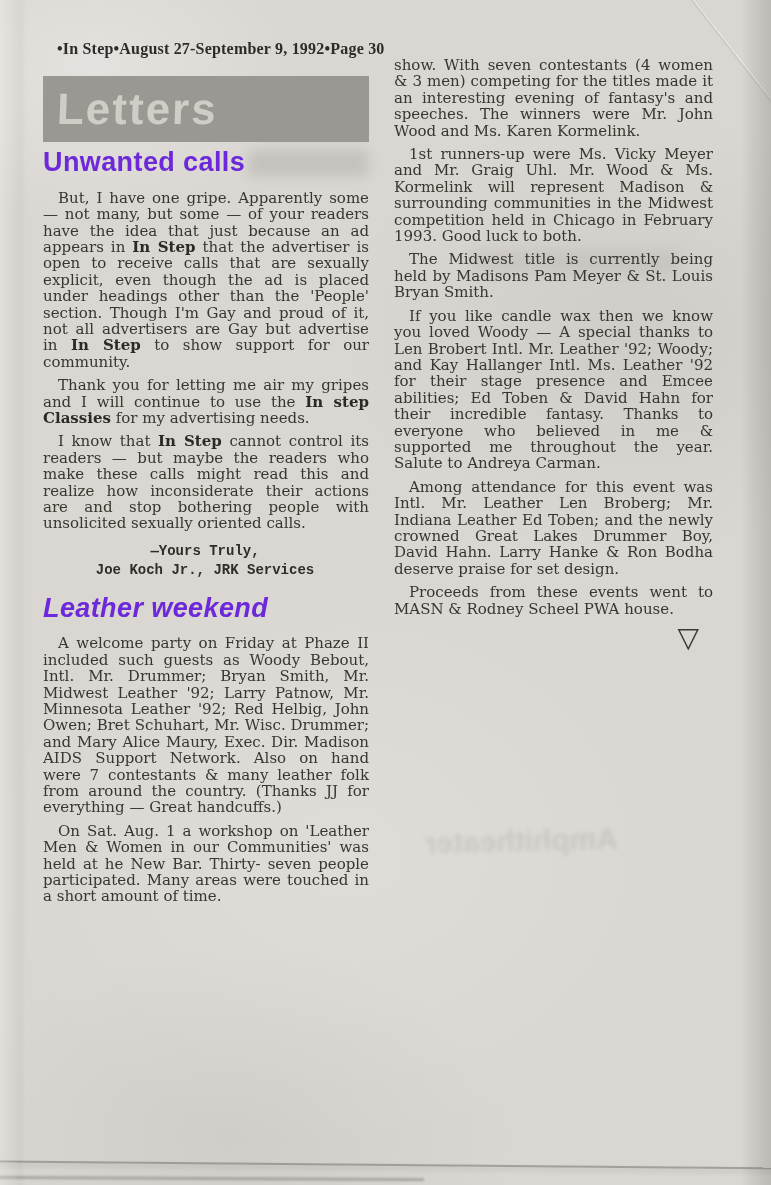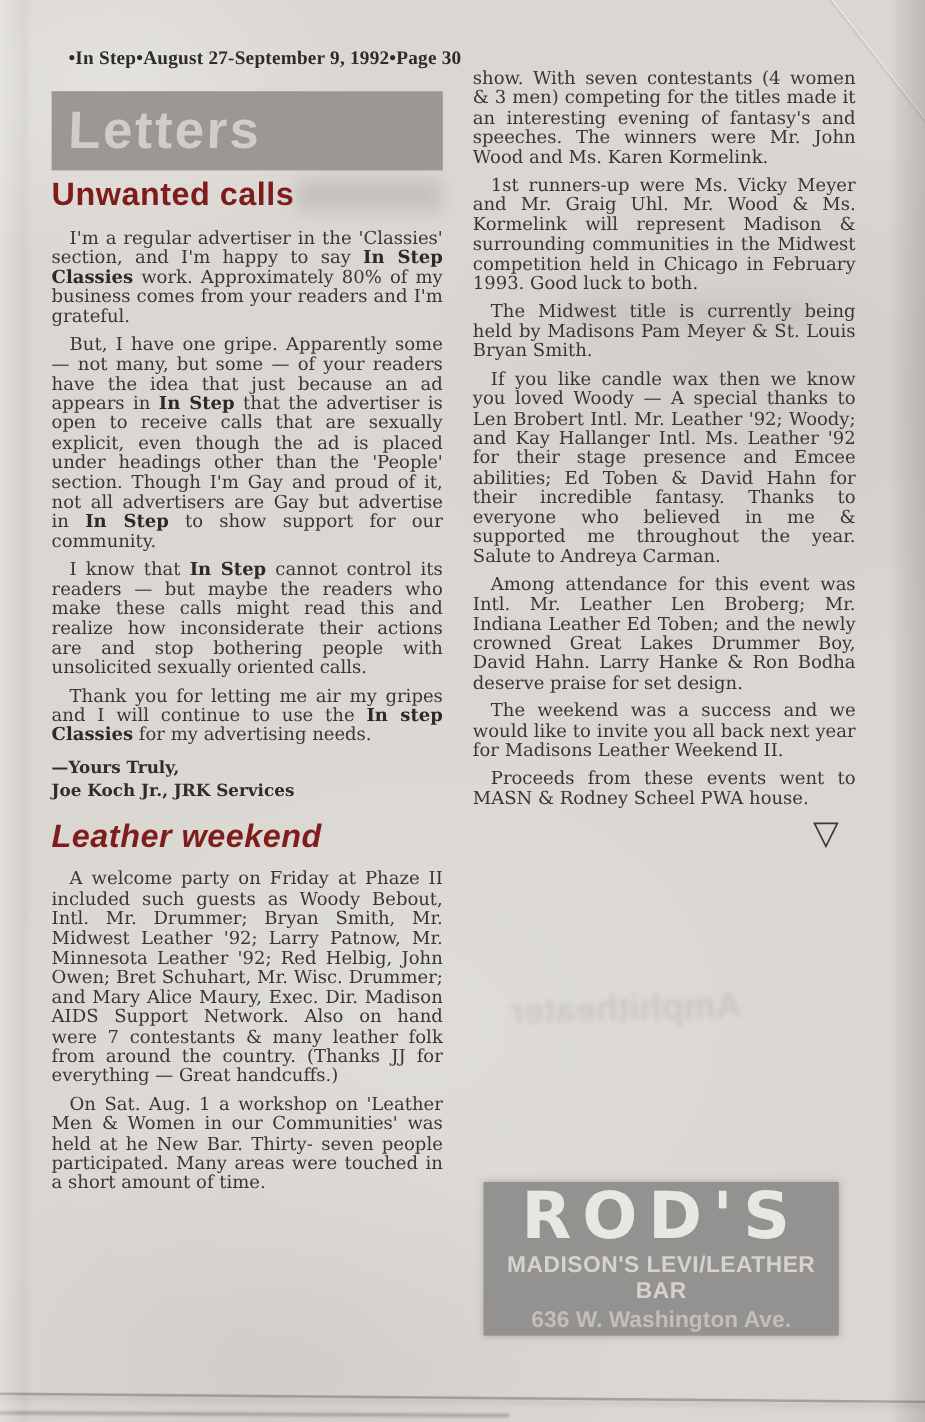--- a/index.html
+++ b/index.html
@@ -32,35 +32,35 @@
   }
   .banner span{
     font:bold 44px/1 "Liberation Sans", sans-serif;
     color:#d0cdc7;padding-left:14px;letter-spacing:2px;
     transform:skewX(-2deg);
     text-shadow:0 0 1px rgba(155,152,147,0.8);
   }
 
   h1{
     font:bold 27px/1.1 "Liberation Sans", sans-serif;
-    color:#7f1d1d;margin:4px 0 12px 0;letter-spacing:0.4px;
+    color:#6d28d9;margin:4px 0 12px 0;letter-spacing:0.4px;
   }
   h1.second{margin-top:14px;font-style:italic;}
 
   p{
     margin:0 0 7px 0;text-indent:15px;
     font-size:15px;line-height:16.4px;
     color:#38362f;text-align:justify;
   }
   p b{color:#2c2a25;}
   .col.right p.first{text-indent:0;}
 
   .sig{
-    text-align:left;font-weight:bold;font-size:14px;line-height:1.35;
-    color:#2f2d29;margin:10px 2px 10px 0;
+    text-align:center;font-weight:bold;font-size:14px;line-height:1.35;
+    color:#2f2d29;margin:10px 2px 10px 0;font-family:Liberation Mono, monospace;
   }
 
   .triangle{
     text-align:right;margin:2px 14px 0 0;
     font:28px/1 "DejaVu Sans", sans-serif;color:#3c3a36;
   }
 
   .ad{
     position:absolute;left:403px;top:985px;width:296px;height:128px;
     background:#949290;text-align:center;overflow:hidden;
@@ -124,51 +124,43 @@
   <div class="smudge1"></div>
   <div class="smudge2"></div>
   <div class="ghost">Amphitheater</div>
 
   <div class="col left">
     <div class="banner">
       <span>Letters</span>
     </div>
 
     <h1>Unwanted calls</h1>
-    <p>I'm a regular advertiser in the 'Classies' section, and I'm happy to say <b>In Step Classies</b> work. Approximately 80% of my business comes from your readers and I'm grateful.</p>
     <p>But, I have one gripe. Apparently some — not many, but some — of your readers have the idea that just because an ad appears in <b>In Step</b> that the advertiser is open to receive calls that are sexually explicit, even though the ad is placed under headings other than the 'People' section. Though I'm Gay and proud of it, not all advertisers are Gay but advertise in <b>In Step</b> to show support for our community.</p>
+    <p>Thank you for letting me air my gripes and I will continue to use the <b>In step Classies</b> for my advertising needs.</p>
     <p>I know that <b>In Step</b> cannot control its readers — but maybe the readers who make these calls might read this and realize how inconsiderate their actions are and stop bothering people with unsolicited sexually oriented calls.</p>
-    <p>Thank you for letting me air my gripes and I will continue to use the <b>In step Classies</b> for my advertising needs.</p>
     <div class="sig">
       <div>—Yours Truly,</div>
       <div>Joe Koch Jr., JRK Services</div>
     </div>
 
     <h1 class="second">Leather weekend</h1>
     <p>A welcome party on Friday at Phaze II included such guests as Woody Bebout, Intl. Mr. Drummer; Bryan Smith, Mr. Midwest Leather '92; Larry Patnow, Mr. Minnesota Leather '92; Red Helbig, John Owen; Bret Schuhart, Mr. Wisc. Drummer; and Mary Alice Maury, Exec. Dir. Madison AIDS Support Network. Also on hand were 7 contestants &amp; many leather folk from around the country. (Thanks JJ for everything — Great handcuffs.)</p>
     <p>On Sat. Aug. 1 a workshop on 'Leather Men &amp; Women in our Communities' was held at he New Bar. Thirty- seven people participated. Many areas were touched in a short amount of time.</p>
   </div>
 
   <div class="col right">
     <p class="first">show. With seven contestants (4 women &amp; 3 men) competing for the titles made it an interesting evening of fantasy's and speeches. The winners were Mr. John Wood and Ms. Karen Kormelink.</p>
     <p>1st runners-up were Ms. Vicky Meyer and Mr. Graig Uhl. Mr. Wood &amp; Ms. Kormelink will represent Madison &amp; surrounding communities in the Midwest competition held in Chicago in February 1993. Good luck to both.</p>
     <p>The Midwest title is currently being held by Madisons Pam Meyer &amp; St. Louis Bryan Smith.</p>
     <p>If you like candle wax then we know you loved Woody — A special thanks to Len Brobert Intl. Mr. Leather '92; Woody; and Kay Hallanger Intl. Ms. Leather '92 for their stage presence and Emcee abilities; Ed Toben &amp; David Hahn for their incredible fantasy. Thanks to everyone who believed in me &amp; supported me throughout the year. Salute to Andreya Carman.</p>
     <p>Among attendance for this event was Intl. Mr. Leather Len Broberg; Mr. Indiana Leather Ed Toben; and the newly crowned Great Lakes Drummer Boy, David Hahn. Larry Hanke &amp; Ron Bodha deserve praise for set design.</p>
-    <p>The weekend was a success and we would like to invite you all back next year for Madisons Leather Weekend II.</p>
     <p>Proceeds from these events went to MASN &amp; Rodney Scheel PWA house.</p>
     <div class="triangle">▽</div>
   </div>
 
-  <div class="ad">
-    <div class="ad-name">ROD'S</div>
-    <div class="ad-tag">MADISON'S LEVI/LEATHER BAR</div>
-    <div class="ad-addr">636 W. Washington Ave.</div>
-
-  </div>
 
   <div class="crease-corner"></div>
   <div class="crease-bottom"></div>
   <div class="crease-bottom2"></div>
   <div class="edge-left"></div>
   <div class="edge-right"></div>
 
 </div>
 
 </body></html>

